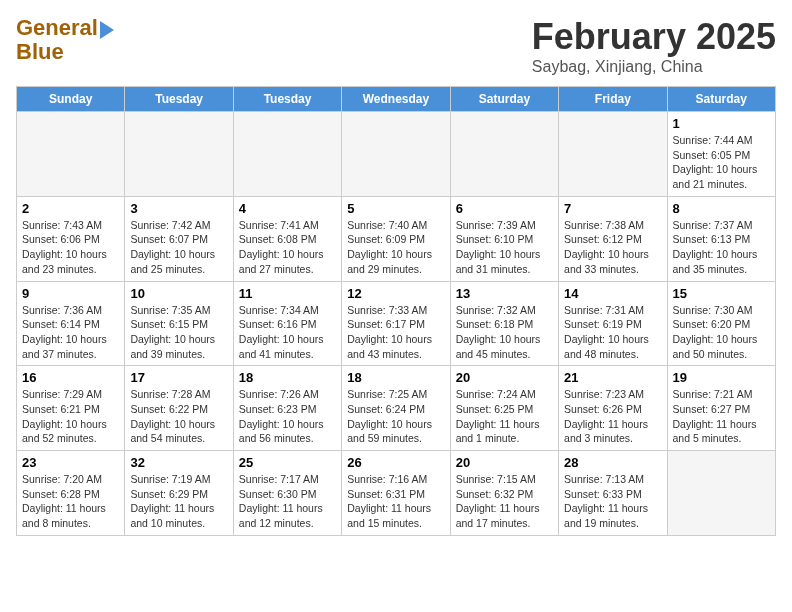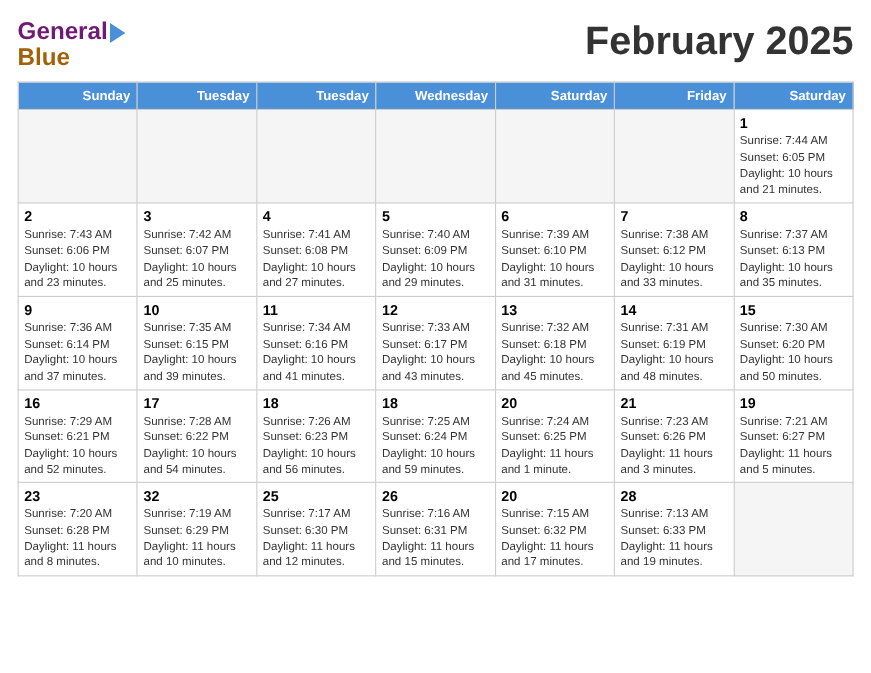--- a/index.html
+++ b/index.html
@@ -20,21 +20,21 @@
       display: flex;
       align-items: center;
     }
     .logo-text {
       font-size: 22px;
       font-weight: bold;
       color: #333;
       line-height: 1.1;
     }
     .logo-text span {
-      color: #701a75;
+      color: #a16207;
     }
     .logo-arrow {
       width: 0;
       height: 0;
       border-left: 14px solid #4a90d9;
       border-top: 9px solid transparent;
       border-bottom: 9px solid transparent;
       margin-left: 2px;
       margin-top: 4px;
     }
@@ -51,21 +51,21 @@
       color: #555;
     }
     .calendar {
       width: 100%;
       border-collapse: collapse;
       font-size: 11px;
     }
     .calendar th {
       background-color: #4a90d9;
       color: #fff;
-      text-align: right;
+      text-align: center;
       padding: 5px 6px;
       font-size: 12px;
       font-weight: bold;
       border: 1px solid #ccc;
     }
     .calendar td {
       border: 1px solid #ccc;
       vertical-align: top;
       padding: 4px 5px;
       width: calc(100% / 7);
@@ -98,20 +98,21 @@
     <div>
       <div style="display:flex; align-items:center;">
         <span class="logo-text"><span>General</span></span>
         <div class="logo-arrow"></div>
       </div>
       <div class="logo-text" style="color:#a16207; font-size:22px;">Blue</div>
     </div>
   </div>
   <div class="title-block">
     <div class="month-title">February 2025</div>
+    <div class="location">Saybag, Xinjiang, China</div>
   </div>
 </div>
 
 <table class="calendar">
   <thead>
     <tr>
     <th>Sunday</th>
         <th>Tuesday</th>
         <th>Tuesday</th>
         <th>Wednesday</th>

